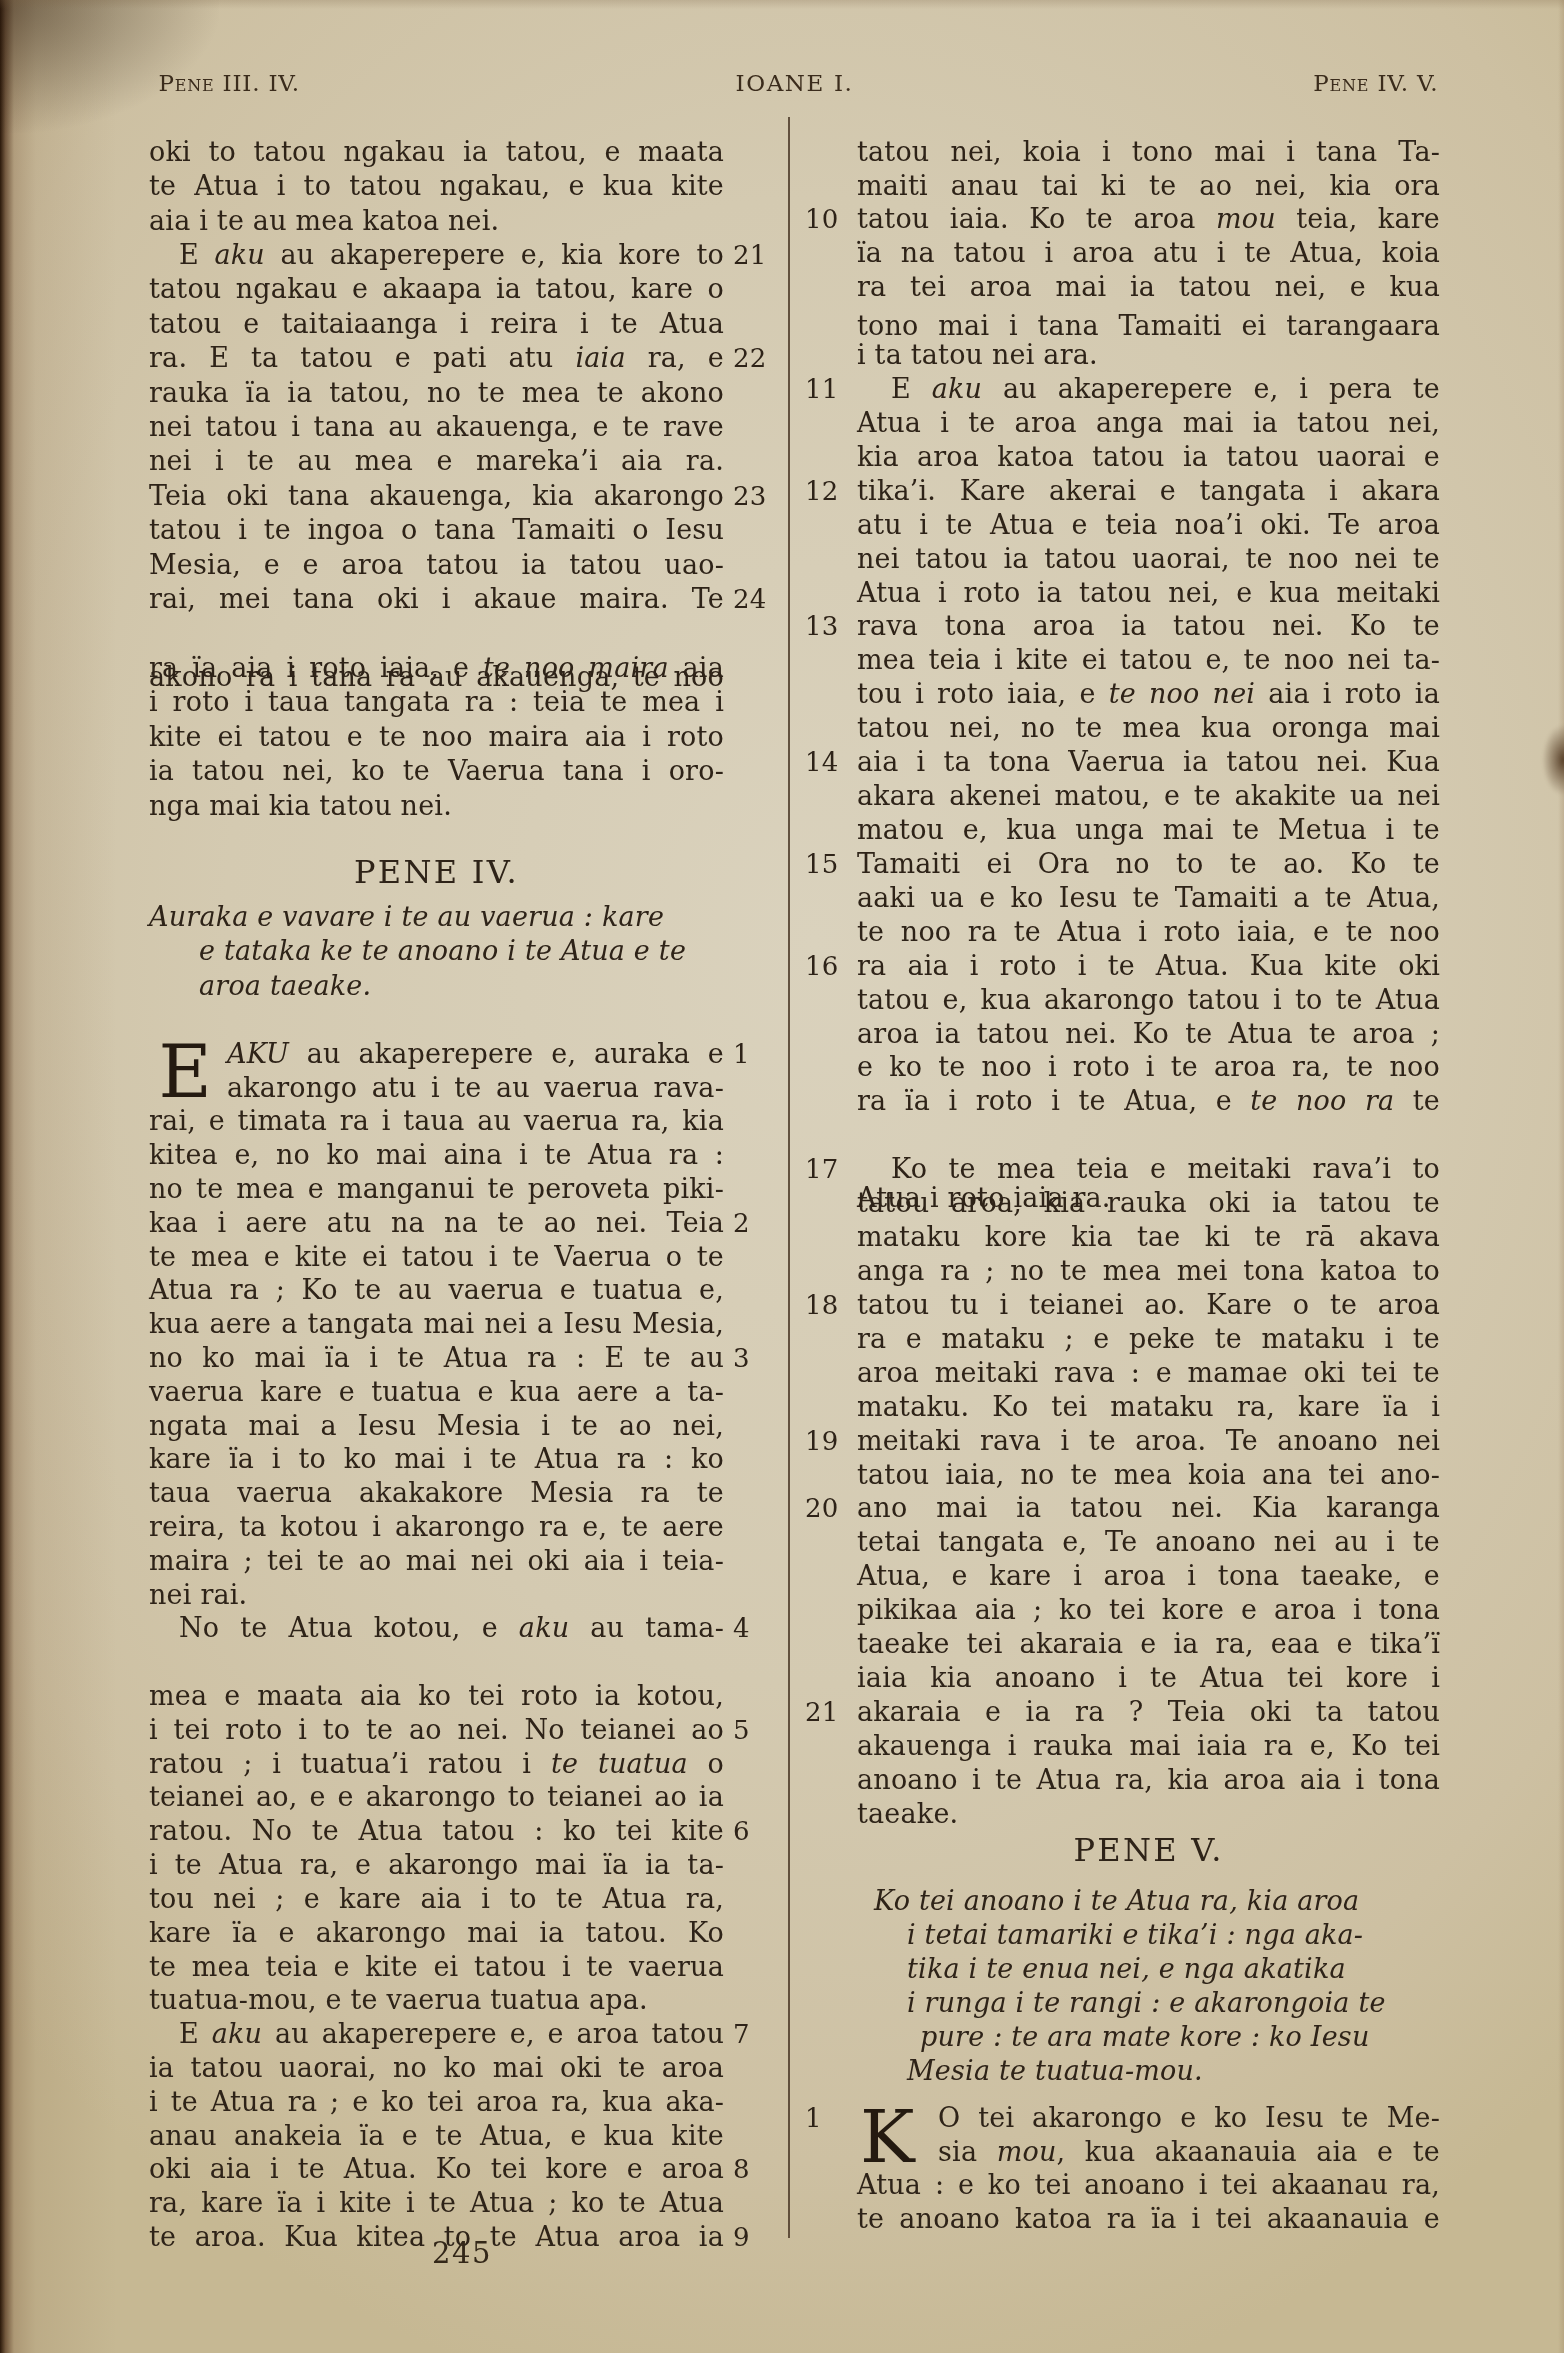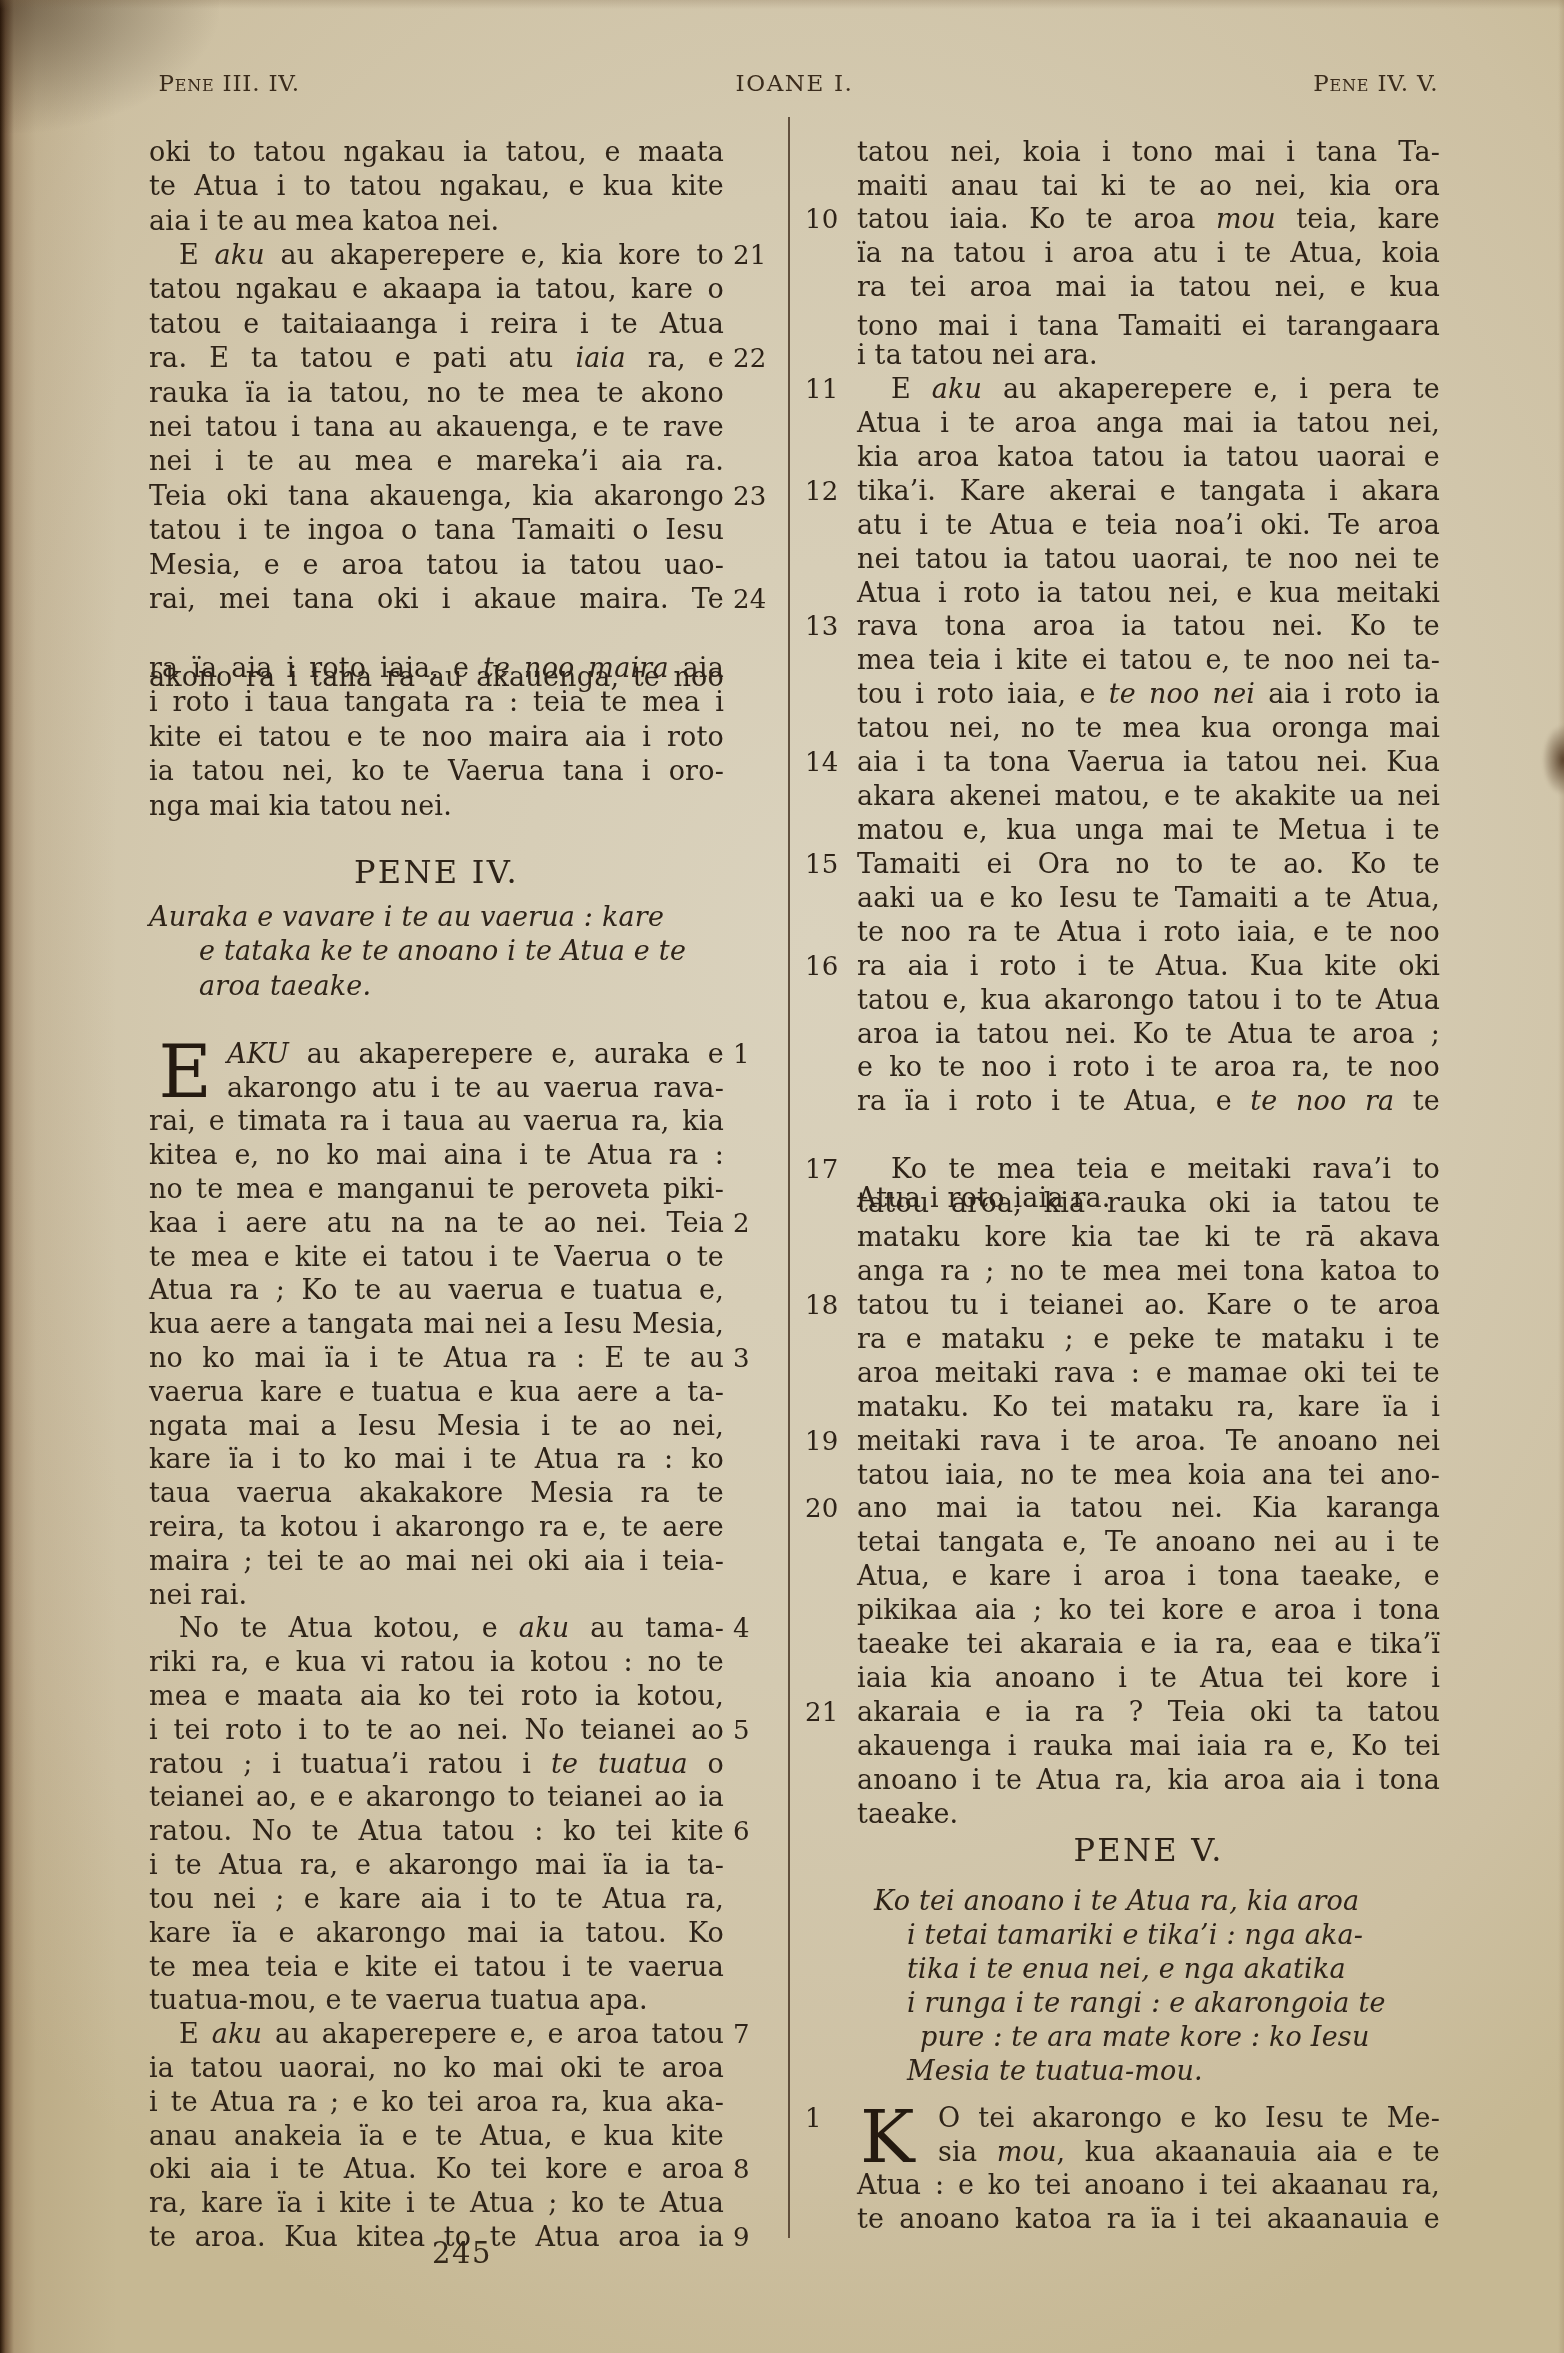--- a/index.html
+++ b/index.html
@@ -128,21 +128,20 @@
     <div class="tline just" style="top: 1307px;">kua aere a tangata mai nei a Iesu Mesia,</div>
     <div class="tline just" style="top: 1341px;">no ko mai ïa i te Atua ra : E te au<span class="num">3</span></div>
     <div class="tline just" style="top: 1375px;">vaerua kare e tuatua e kua aere a ta-</div>
     <div class="tline just" style="top: 1409px;">ngata mai a Iesu Mesia i te ao nei,</div>
     <div class="tline just" style="top: 1442px;">kare ïa i to ko mai i te Atua ra : ko</div>
     <div class="tline just" style="top: 1476px;">taua vaerua akakakore Mesia ra te</div>
     <div class="tline just" style="top: 1510px;">reira, ta kotou i akarongo ra e, te aere</div>
     <div class="tline just" style="top: 1544px;">maira ; tei te ao mai nei oki aia i teia-</div>
     <div class="tline endp" style="top: 1578px;">nei rai.</div>
     <div class="tline just" style="top: 1611px; padding-left: 30px;">No te Atua kotou, e <i>aku</i> au tama-<span class="num">4</span></div>
-    <div class="tline just" style="top: 1645px;">riki ra, e kua vi ratou ia kotou : no te</div>
     <div class="tline just" style="top: 1679px;">mea e maata aia ko tei roto ia kotou,</div>
     <div class="tline just" style="top: 1713px;">i tei roto i to te ao nei.  No teianei ao<span class="num">5</span></div>
     <div class="tline just" style="top: 1747px;">ratou ; i tuatua’i ratou i <i>te tuatua</i> o</div>
     <div class="tline just" style="top: 1780px;">teianei ao, e e akarongo to teianei ao ia</div>
     <div class="tline just" style="top: 1814px;">ratou.  No te Atua tatou : ko tei kite<span class="num">6</span></div>
     <div class="tline just" style="top: 1848px;">i te Atua ra, e akarongo mai ïa ia ta-</div>
     <div class="tline just" style="top: 1882px;">tou nei ; e kare aia i to te Atua ra,</div>
     <div class="tline just" style="top: 1916px;">kare ïa e akarongo mai ia tatou. Ko</div>
     <div class="tline just" style="top: 1950px;">te mea teia e kite ei tatou i te vaerua</div>
     <div class="tline endp" style="top: 1983px;">tuatua-mou, e te vaerua tuatua apa.</div>

